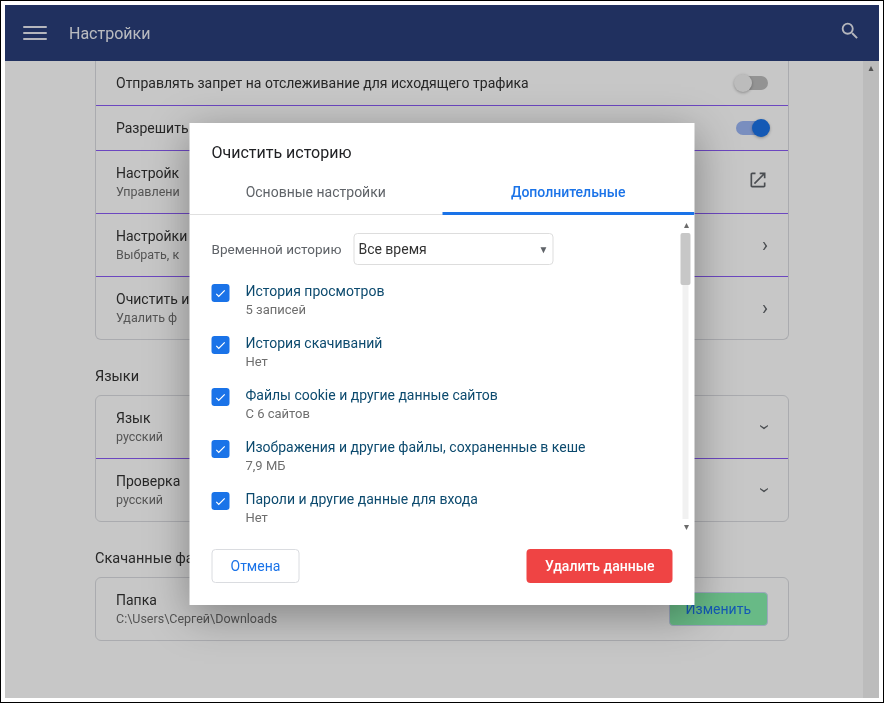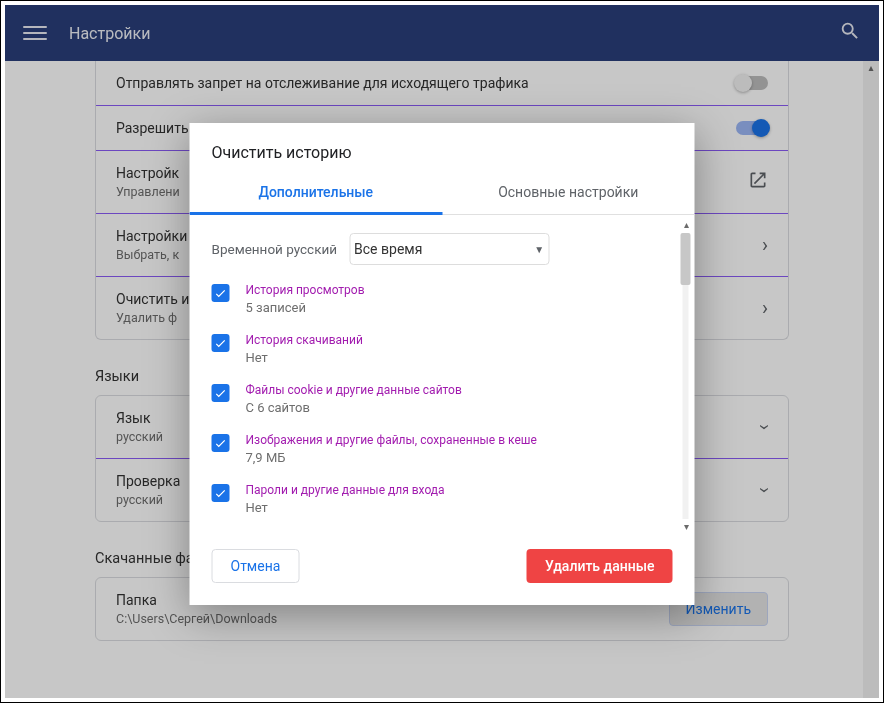--- a/index.html
+++ b/index.html
@@ -32,21 +32,21 @@
   .toggle.off::after { content: ""; position: absolute; width: 18px; height: 18px; border-radius: 50%; background: #f1f1f1; top: -2px; left: -2px; box-shadow: 0 1px 3px rgba(0,0,0,.3); }
   .toggle.on { background: #9cb7f5; }
   .toggle.on::after { content: ""; position: absolute; width: 18px; height: 18px; border-radius: 50%; background: #1a73e8; top: -2px; right: -2px; box-shadow: 0 1px 3px rgba(0,0,0,.3); }
 
   .chevron { color: #5f6368; font-size: 20px; }
   .openext { color: #5f6368; }
   .openext svg { width: 20px; height: 20px; fill: #5f6368; }
 
   .section-title { margin: 0 90px 10px 90px; font-size: 14.5px; color: #333; }
 
-  .btn-outline { border: 1px solid #c9d5f3; background: #e5e5e5; color: #1a73e8; padding: 8px 16px; border-radius: 4px; font-size: 14px; cursor: pointer; }
+  .btn-outline { border: 1px solid #c9d5f3; background: #86efac; color: #1a73e8; padding: 8px 16px; border-radius: 4px; font-size: 14px; cursor: pointer; }
 
   
   .scrim { position: absolute; inset: 0; background: rgba(0,0,0,0.22); }
 
   
   .dialog { position: absolute; left: 50%; top: 118px; transform: translateX(-50%); width: 505px; background: #fff; border-radius: 0; box-shadow: 0 10px 40px rgba(0,0,0,.35); overflow: hidden; }
   .dialog-title { padding: 20px 22px 10px 22px; font-size: 16px; color: #202124; }
   .tabs { display: flex; border-bottom: 1px solid #e0e0e0; }
   .tab { flex: 1; text-align: center; padding: 12px 0 14px; font-size: 14px; color: #5f6368; cursor: pointer; }
   .tab.active { color: #1a73e8; font-weight: 500; position: relative; }
@@ -55,21 +55,21 @@
   .dialog-body { position: relative; padding: 18px 22px 6px 22px; max-height: 320px; overflow: hidden; }
   .time-row { display: flex; align-items: center; gap: 12px; margin-bottom: 18px; }
   .time-label { font-size: 13.5px; color: #5f6368; }
   .select { flex: 0 0 200px; display: flex; align-items: center; justify-content: space-between; border: 1px solid #dddddd; border-radius: 4px; padding: 7px 4px; font-size: 14px; color: #333; cursor: pointer; }
   .select .tri { color: #5f6368; font-size: 10px; }
 
   .check-row { display: flex; align-items: flex-start; gap: 16px; margin-bottom: 18px; }
   .check-row:last-child { margin-bottom: 6px; }
   .check { width: 18px; height: 18px; border-radius: 3px; background: #1a73e8; display: flex; align-items: center; justify-content: center; flex-shrink: 0; margin-top: 1px; cursor: pointer; }
   .check svg { width: 14px; height: 14px; fill: #fff; }
-  .cr-txt .t { font-size: 12px; color: #a21caf; }
+  .cr-txt .t { font-size: 14px; color: #0c4a6e; }
   .cr-txt .s { font-size: 13px; color: #6e6e6e; margin-top: 3px; }
 
   .dialog-scroll { position: absolute; top: 4px; right: 2px; bottom: 2px; width: 14px; }
   .dialog-scroll .track { position: absolute; top: 14px; bottom: 14px; left: 4px; width: 6px; background: #f1f1f1; }
   .dialog-scroll .thumb { position: absolute; top: 14px; left: 2px; width: 10px; height: 52px; background: #c7c7c7; border-radius: 2px; }
   .dialog-scroll .arrow { position: absolute; left: 2px; width: 12px; height: 12px; color: #6b6b6b; font-size: 10px; text-align: center; line-height: 12px; }
   .dialog-scroll .arrow.up { top: 0; }
   .dialog-scroll .arrow.dn { bottom: 0; }
 
   .dialog-footer { display: flex; justify-content: space-between; gap: 10px; padding: 14px 22px 22px; }
@@ -182,26 +182,26 @@
 
   <div class="page-scroll">
     <div class="arrow up">▴</div>
   </div>
 
   <div class="scrim"></div>
 
   <div class="dialog">
     <div class="dialog-title">Очистить историю</div>
     <div class="tabs">
+      <div class="tab">Основные настройки</div>
       <div class="tab active">Дополнительные</div>
-      <div class="tab">Основные настройки</div>
     </div>
     <div class="dialog-body">
       <div class="time-row">
-        <div class="time-label">Временной русский</div>
+        <div class="time-label">Временной историю</div>
         <div class="select">
           <span>Все время</span>
           <span class="tri">▼</span>
         </div>
       </div>
 
       <div class="check-row">
         <div class="check">
             <svg viewBox="0 0 24 24">
               <path d="M9 16.2l-3.5-3.5L4 14.2 9 19.2 20 8.2l-1.5-1.5z"></path>

